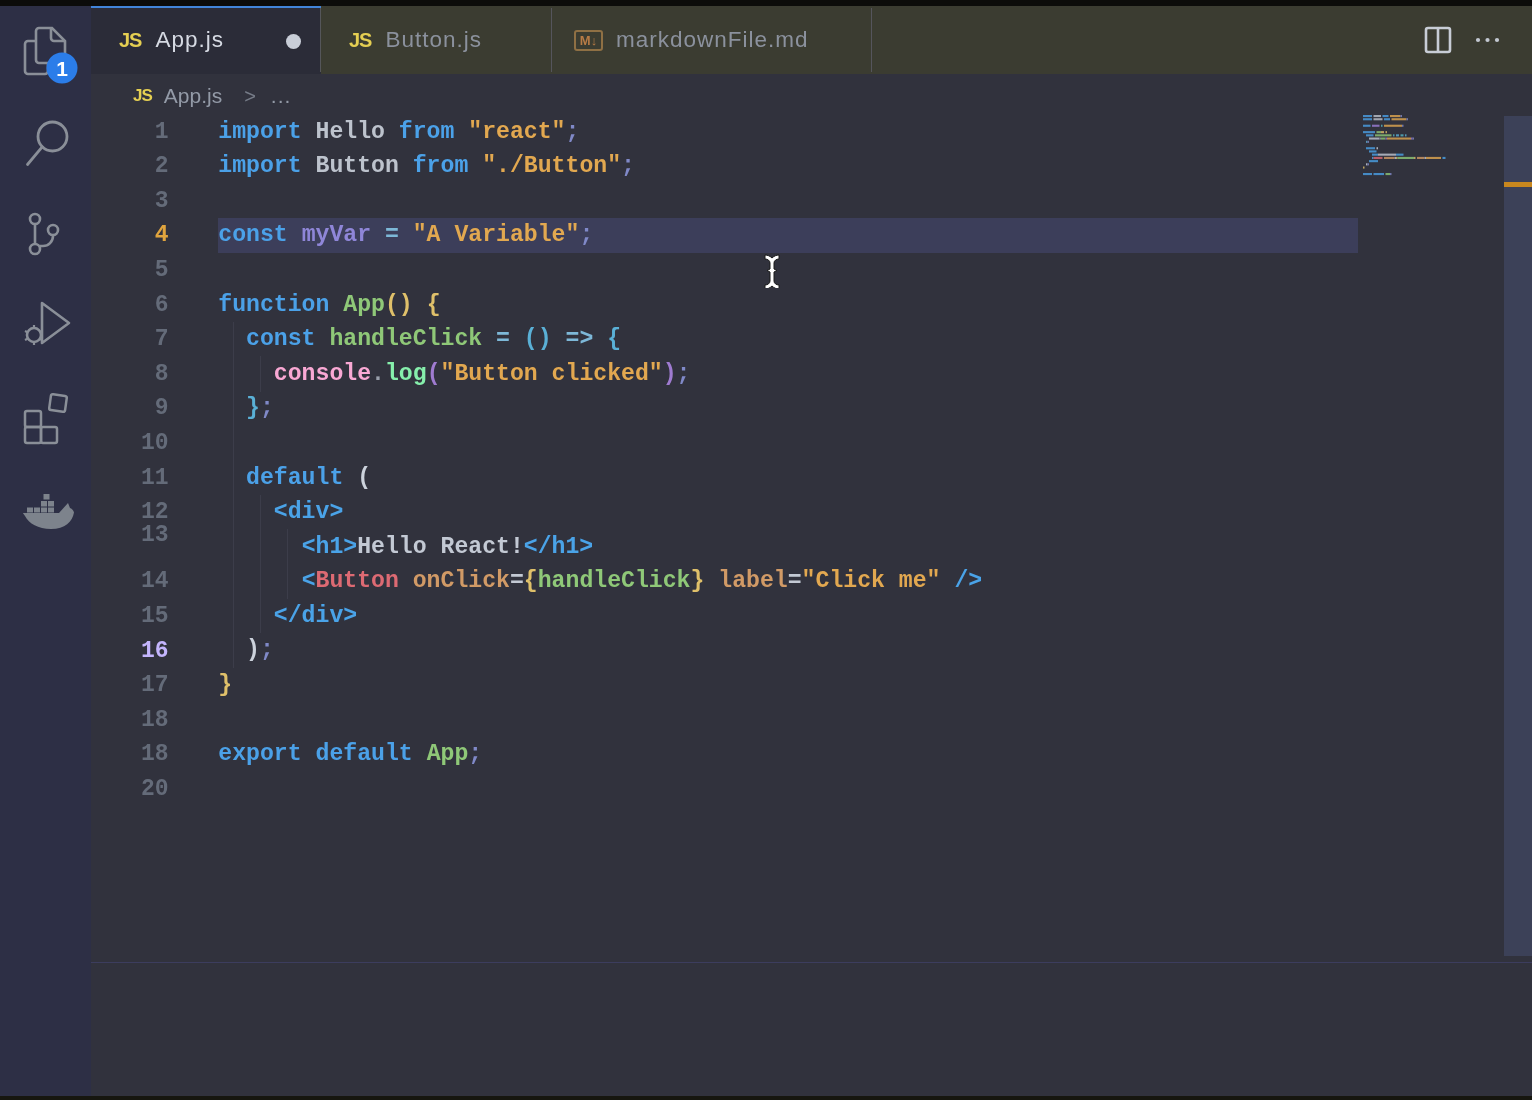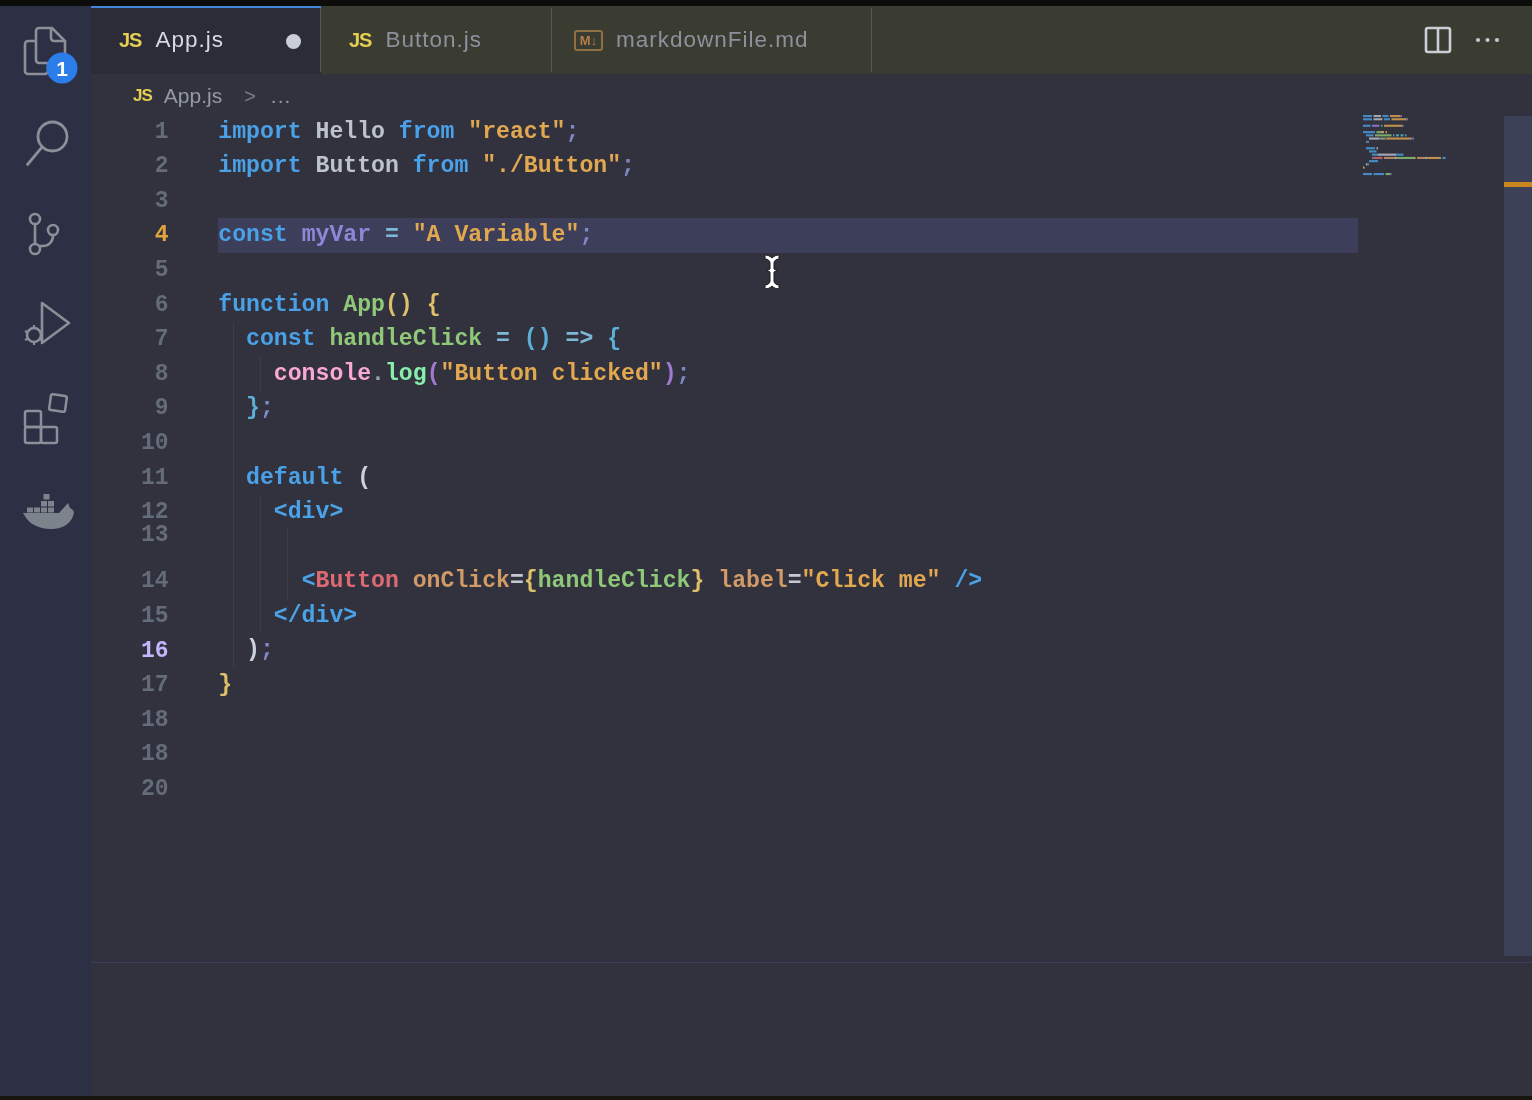--- a/index.html
+++ b/index.html
@@ -96,30 +96,32 @@
 <div class="num" style="top:356.8px;color:#646b79">8</div>
 <div class="cl" style="top:356.8px"><span>    </span><span style="color:#f9a8d4">console</span><span style="color:#9aa0ac">.</span><span style="color:#86efac">log</span><span style="color:#9f7bd0">(</span><span style="color:#e2a850">"Button clicked"</span><span style="color:#9f7bd0">)</span><span style="color:#8089c8">;</span></div>
 <div class="num" style="top:391.3px;color:#646b79">9</div>
 <div class="cl" style="top:391.3px"><span>  </span><span style="color:#5ab0d6">}</span><span style="color:#8089c8">;</span></div>
 <div class="num" style="top:425.9px;color:#646b79">10</div>
 <div class="num" style="top:460.5px;color:#646b79">11</div>
 <div class="cl" style="top:460.5px"><span>  </span><span style="color:#4ba1e8">default</span><span> </span><span style="color:#ccd2dc">(</span></div>
 <div class="num" style="top:495.1px;color:#646b79">12</div>
 <div class="cl" style="top:495.1px"><span>    </span><span style="color:#4aa3e8">&lt;div&gt;</span></div>
 <div class="num" style="top:518px;color:#646b79">13</div>
+<div class="cl" style="top:529.7px"><span>      </span><span style="color:#4aa3e8">&lt;h1&gt;</span><span style="color:#c3c9d4">Hello React!</span><span style="color:#4aa3e8">&lt;/h1&gt;</span></div>
 <div class="num" style="top:564.2px;color:#646b79">14</div>
 <div class="cl" style="top:564.2px"><span>      </span><span style="color:#4aa3e8">&lt;</span><span style="color:#dd6a73">Button</span><span> </span><span style="color:#d19a66">onClick</span><span style="color:#c3c9d4">=</span><span style="color:#dfc06a">{</span><span style="color:#8fc878">handleClick</span><span style="color:#dfc06a">}</span><span> </span><span style="color:#d19a66">label</span><span style="color:#c3c9d4">=</span><span style="color:#e2a850">"Click me"</span><span> </span><span style="color:#4aa3e8">/&gt;</span></div>
 <div class="num" style="top:598.8px;color:#646b79">15</div>
 <div class="cl" style="top:598.8px"><span>    </span><span style="color:#4aa3e8">&lt;/div&gt;</span></div>
 <div class="num" style="top:634px;color:#c4b5fd">16</div>
 <div class="cl" style="top:633.4px"><span>  </span><span style="color:#ccd2dc">)</span><span style="color:#8089c8">;</span></div>
 <div class="num" style="top:668.0px;color:#646b79">17</div>
 <div class="cl" style="top:668.0px"><span style="color:#dfc06a">}</span></div>
 <div class="num" style="top:702.6px;color:#646b79">18</div>
 <div class="num" style="top:737.1px;color:#646b79">18</div>
+<div class="cl" style="top:737.1px"><span style="color:#4ba1e8">export</span><span> </span><span style="color:#4ba1e8">default</span><span> </span><span style="color:#8fc878">App</span><span style="color:#8089c8">;</span></div>
 <div class="num" style="top:771.7px;color:#646b79">20</div>
 
 <svg class="abs" style="left:0;top:0;opacity:.8" width="1532" height="1100" viewBox="0 0 1532 1100">
       <rect x="1363.0" y="115.0" width="9.0" height="2.1" fill="#4ba1e8"></rect>
       <rect x="1373.5" y="115.0" width="7.5" height="2.1" fill="#bdc3cd"></rect>
       <rect x="1382.5" y="115.0" width="6.0" height="2.1" fill="#4ba1e8"></rect>
       <rect x="1390.0" y="115.0" width="10.5" height="2.1" fill="#e2a850"></rect>
       <rect x="1400.5" y="115.0" width="1.5" height="2.1" fill="#8089c8"></rect>
       <rect x="1363.0" y="118.2" width="9.0" height="2.1" fill="#4ba1e8"></rect>
       <rect x="1373.5" y="118.2" width="9.0" height="2.1" fill="#bdc3cd"></rect>

